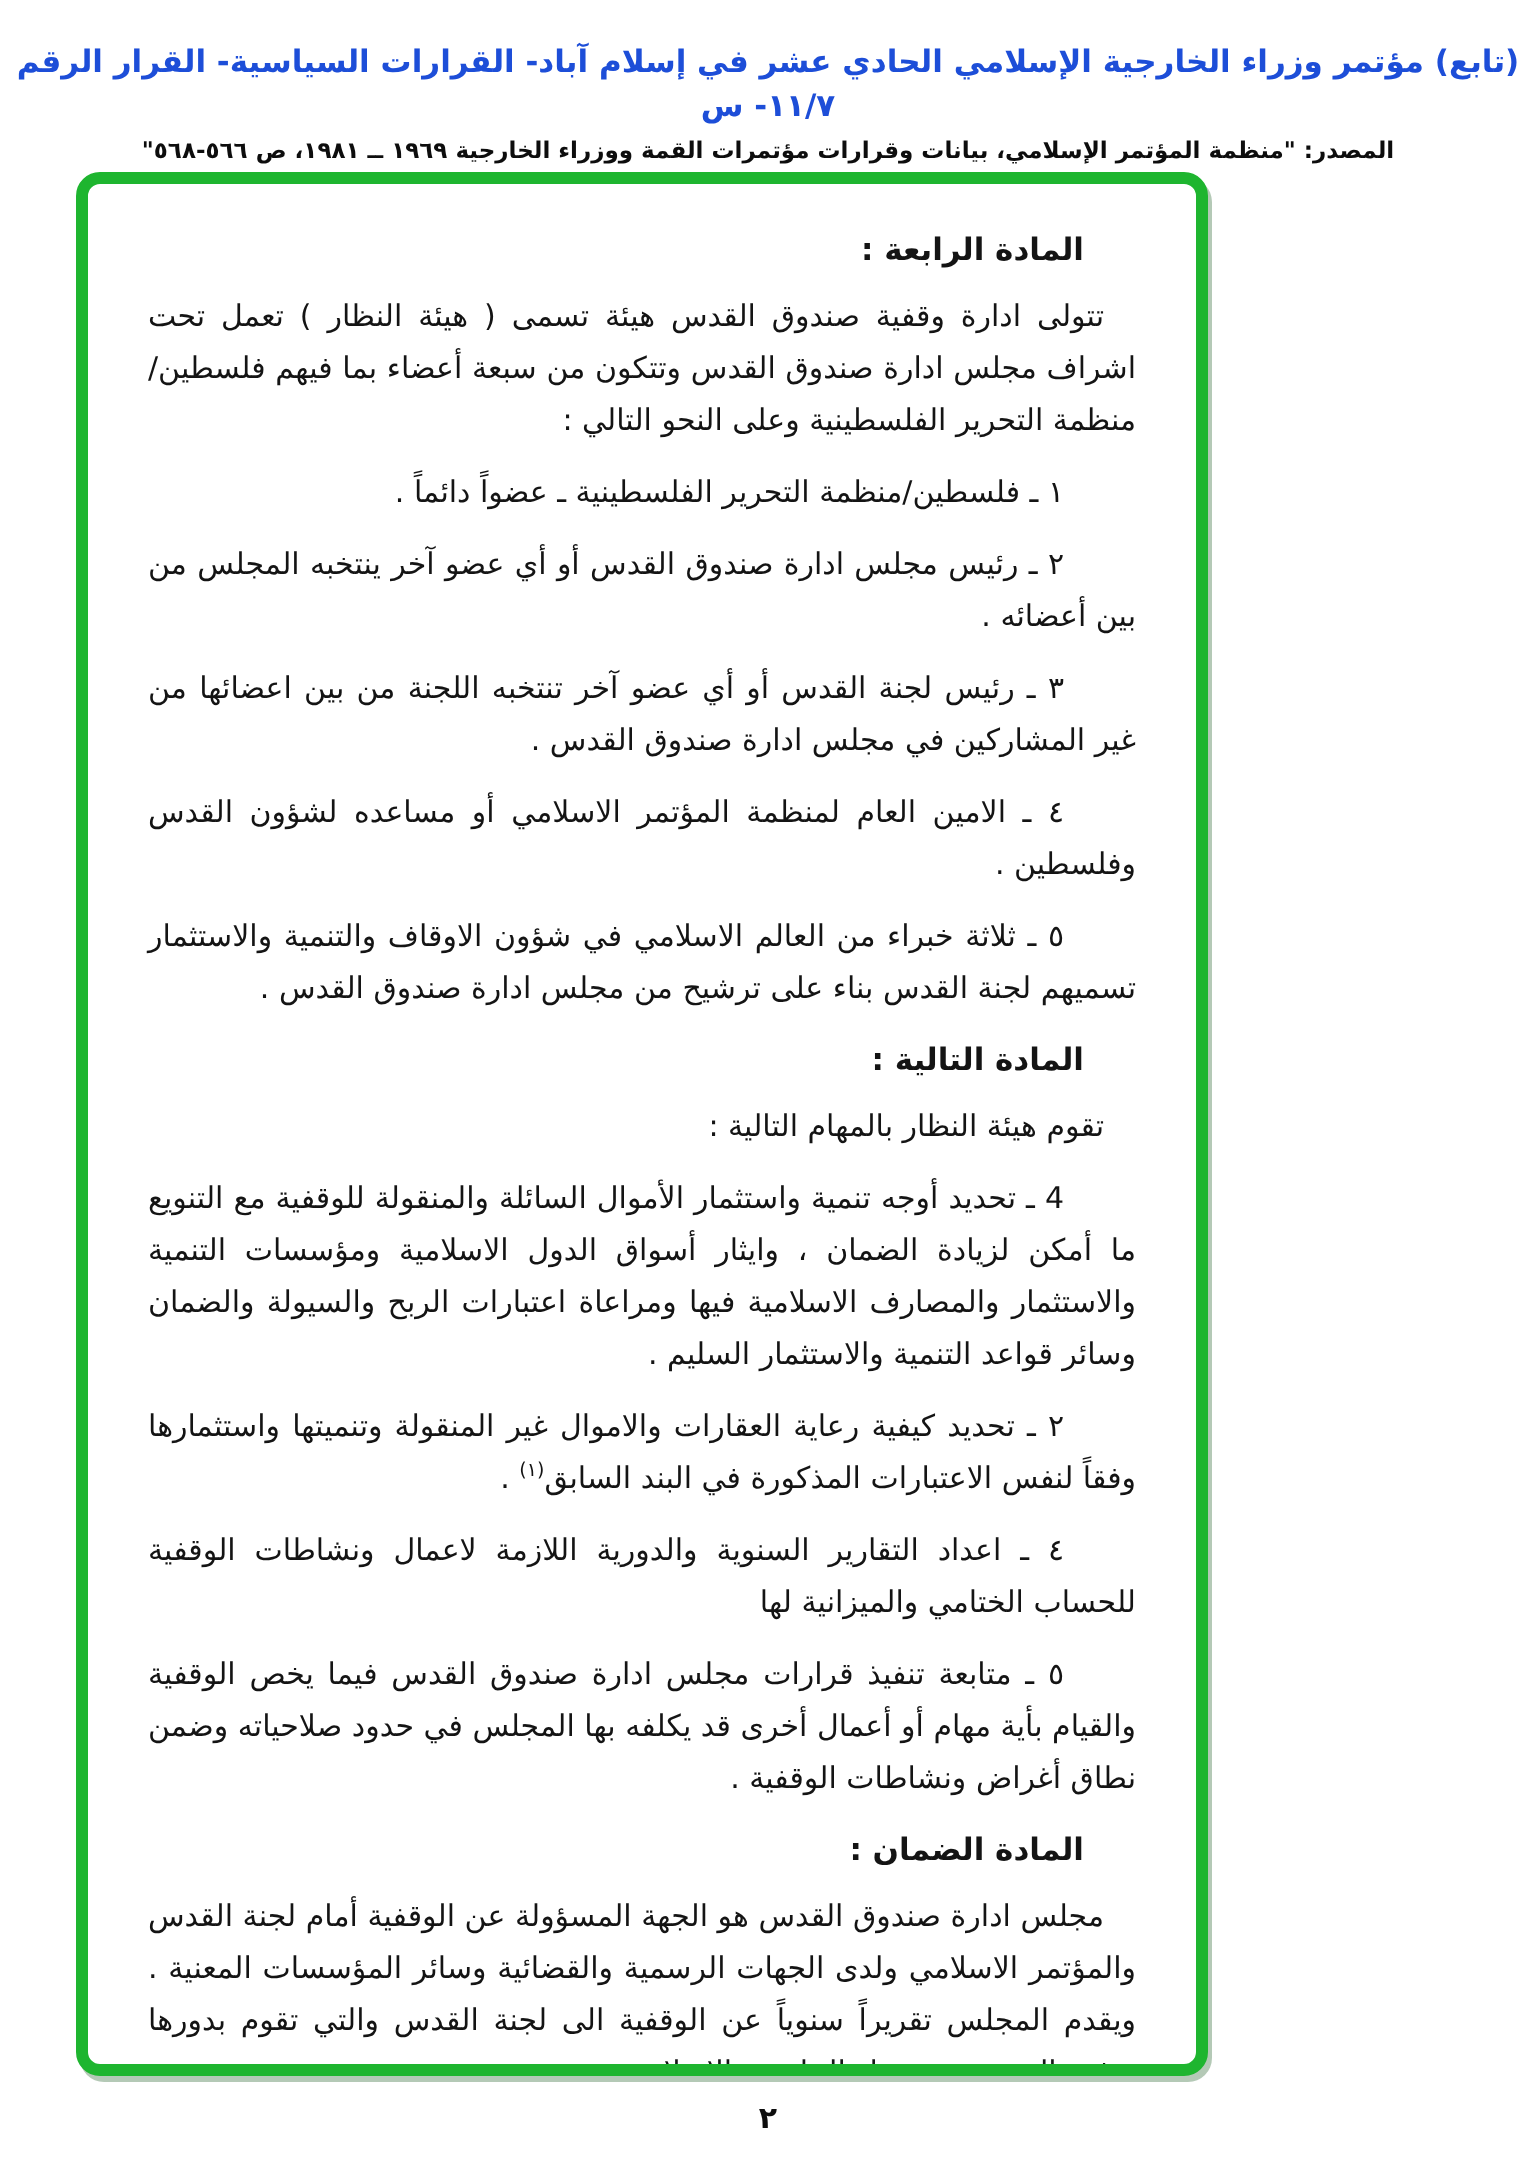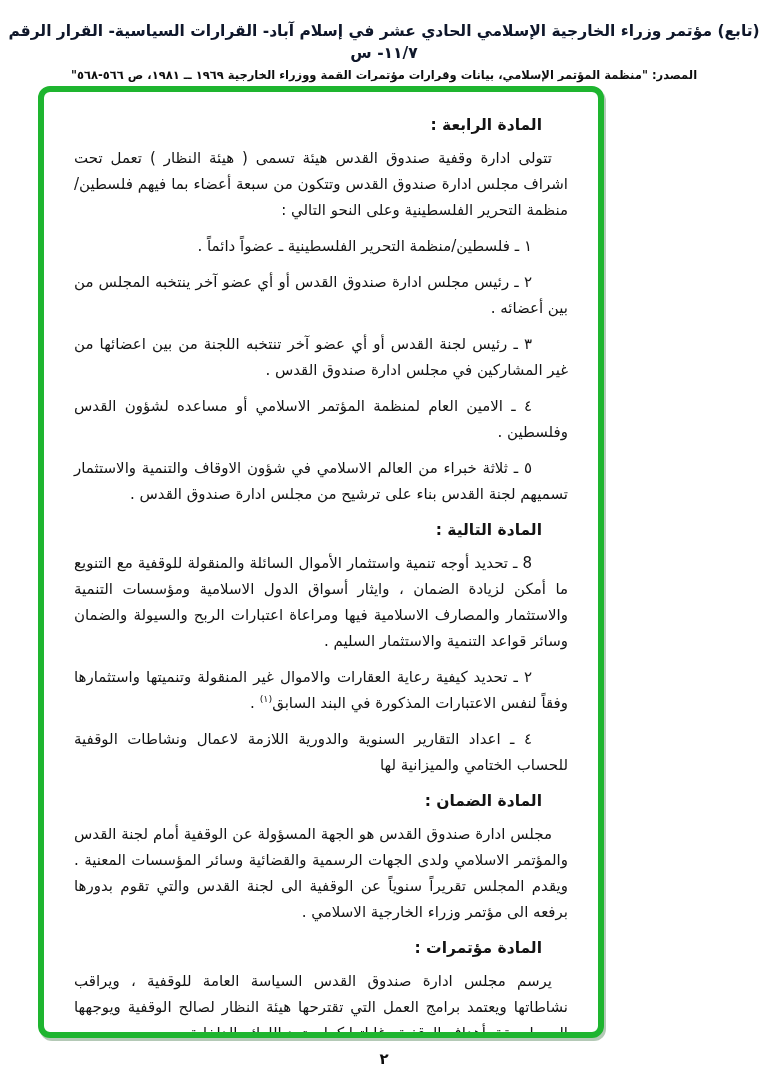--- a/index.html
+++ b/index.html
@@ -19,21 +19,21 @@
   
   .doc-header {
     direction: rtl;
     text-align: center;
     padding-top: 20px;
   }
   .doc-header .h1 {
     font-size: 15.5px;
     font-weight: bold;
     line-height: 22px;
-    color: #0f172a;
+    color: #1d4ed8;
   }
   .doc-header .h2 {
     font-size: 11.5px;
     font-weight: bold;
     line-height: 17px;
     margin-top: 3px;
     color: #0d0d0d;
   }
   
   .green-box {
@@ -101,23 +101,25 @@
 
       <h3>المادة الرابعة :</h3>
       <p class="para">تتولى ادارة وقفية صندوق القدس هيئة تسمى ( هيئة النظار ) تعمل تحت اشراف مجلس ادارة صندوق القدس وتتكون من سبعة أعضاء بما فيهم فلسطين/منظمة التحرير الفلسطينية وعلى النحو التالي :</p>
       <p class="item">١ ـ فلسطين/منظمة التحرير الفلسطينية ـ عضواً دائماً .</p>
       <p class="item">٢ ـ رئيس مجلس ادارة صندوق القدس أو أي عضو آخر ينتخبه المجلس من بين أعضائه .</p>
       <p class="item">٣ ـ رئيس لجنة القدس أو أي عضو آخر تنتخبه اللجنة من بين اعضائها من غير المشاركين في مجلس ادارة صندوق القدس .</p>
       <p class="item">٤ ـ الامين العام لمنظمة المؤتمر الاسلامي أو مساعده لشؤون القدس وفلسطين .</p>
       <p class="item">٥ ـ ثلاثة خبراء من العالم الاسلامي في شؤون الاوقاف والتنمية والاستثمار تسميهم لجنة القدس بناء على ترشيح من مجلس ادارة صندوق القدس .</p>
 
       <h3>المادة التالية :</h3>
-      <p class="item">8 ـ تحديد أوجه تنمية واستثمار الأموال السائلة والمنقولة للوقفية مع التنويع ما أمكن لزيادة الضمان ، وايثار أسواق الدول الاسلامية ومؤسسات التنمية والاستثمار والمصارف الاسلامية فيها ومراعاة اعتبارات الربح والسيولة والضمان وسائر قواعد التنمية والاستثمار السليم .</p>
+      <p class="para">تقوم هيئة النظار بالمهام التالية :</p>
+      <p class="item">4 ـ تحديد أوجه تنمية واستثمار الأموال السائلة والمنقولة للوقفية مع التنويع ما أمكن لزيادة الضمان ، وايثار أسواق الدول الاسلامية ومؤسسات التنمية والاستثمار والمصارف الاسلامية فيها ومراعاة اعتبارات الربح والسيولة والضمان وسائر قواعد التنمية والاستثمار السليم .</p>
       <p class="item"><span>٢ ـ تحديد كيفية رعاية العقارات والاموال غير المنقولة وتنميتها واستثمارها وفقاً لنفس الاعتبارات المذكورة في البند السابق</span><sup class="fn">(١)</sup><span> .</span></p>
       <p class="item">٤ ـ اعداد التقارير السنوية والدورية اللازمة لاعمال ونشاطات الوقفية للحساب الختامي والميزانية لها</p>
+      <p class="item">٥ ـ متابعة تنفيذ قرارات مجلس ادارة صندوق القدس فيما يخص الوقفية والقيام بأية مهام أو أعمال أخرى قد يكلفه بها المجلس في حدود صلاحياته وضمن نطاق أغراض ونشاطات الوقفية .</p>
 
       <h3>المادة الضمان :</h3>
       <p class="para">مجلس ادارة صندوق القدس هو الجهة المسؤولة عن الوقفية أمام لجنة القدس والمؤتمر الاسلامي ولدى الجهات الرسمية والقضائية وسائر المؤسسات المعنية . ويقدم المجلس تقريراً سنوياً عن الوقفية الى لجنة القدس والتي تقوم بدورها برفعه الى مؤتمر وزراء الخارجية الاسلامي .</p>
 
       <h3>المادة مؤتمرات :</h3>
       <p class="para">يرسم مجلس ادارة صندوق القدس السياسة العامة للوقفية ، ويراقب نشاطاتها ويعتمد برامج العمل التي تقترحها هيئة النظار لصالح الوقفية ويوجهها الى ما يحقق أهداف الوقفية وغاياتها كما يعتمد اللوائح الداخلية</p>
 
     </div>
   </div>
 

